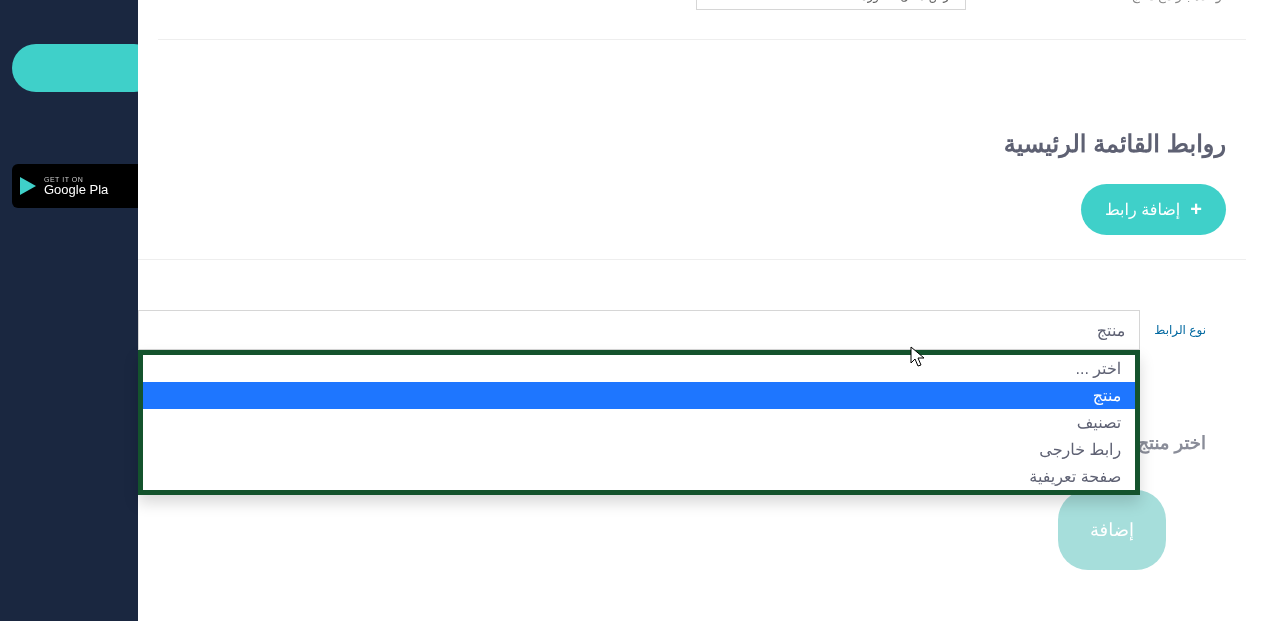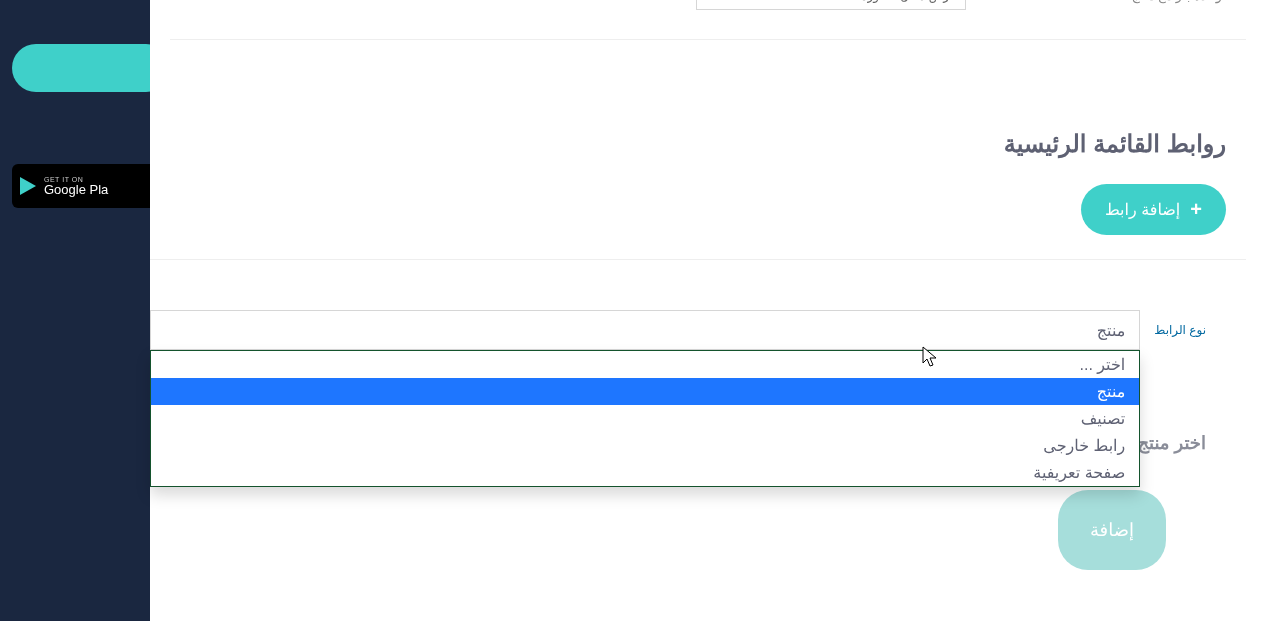--- a/index.html
+++ b/index.html
@@ -1,21 +1,21 @@
 <!DOCTYPE html>
 <html dir="rtl" lang="ar"><head>
 <meta charset="utf-8">
 <style>
   * { box-sizing: border-box; margin: 0; padding: 0; }
   html, body { width: 1266px; height: 621px; overflow: hidden; font-family: Tahoma, Arial, sans-serif; }
   body { background: #f7f7f7; display: flex; flex-direction: row-reverse; }
 
   
   .sidebar {
-    width: 150px;
+    width: 138px;
     height: 100%;
     background: #1a2740;
     position: relative;
     flex-shrink: 0;
   }
   .sidebar-pill {
     position: absolute;
     top: 44px;
     left: 12px;
     right: -20px;
@@ -132,21 +132,21 @@
     font-size: 16px;
     color: #5e6173;
     cursor: pointer;
   }
   .dropdown {
     position: absolute;
     top: 40px;
     right: 0;
     left: 0;
     background: #fff;
-    border: 1px solid #14532d;
+    border: 5px solid #14532d;
     box-shadow: 0 8px 14px rgba(0,0,0,.15);
     z-index: 10;
   }
   .dropdown .opt {
     padding: 4px 14px;
     font-size: 16px;
     color: #5e6173;
     cursor: pointer;
     text-align: right;
   }

